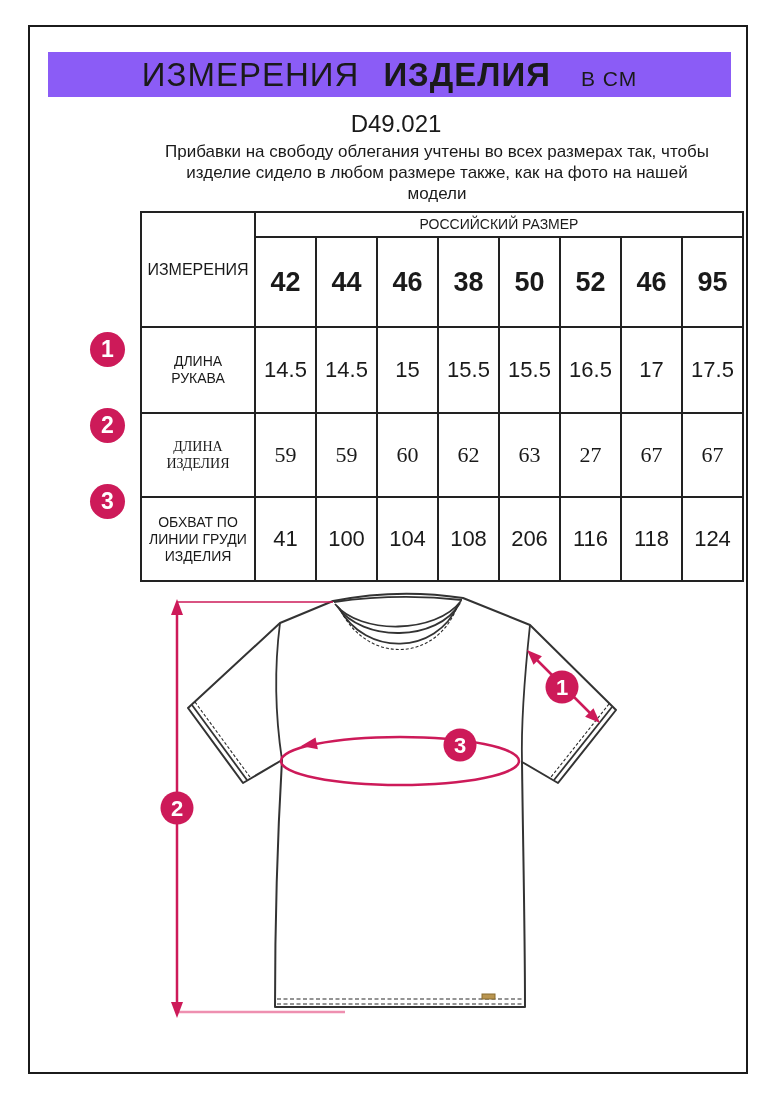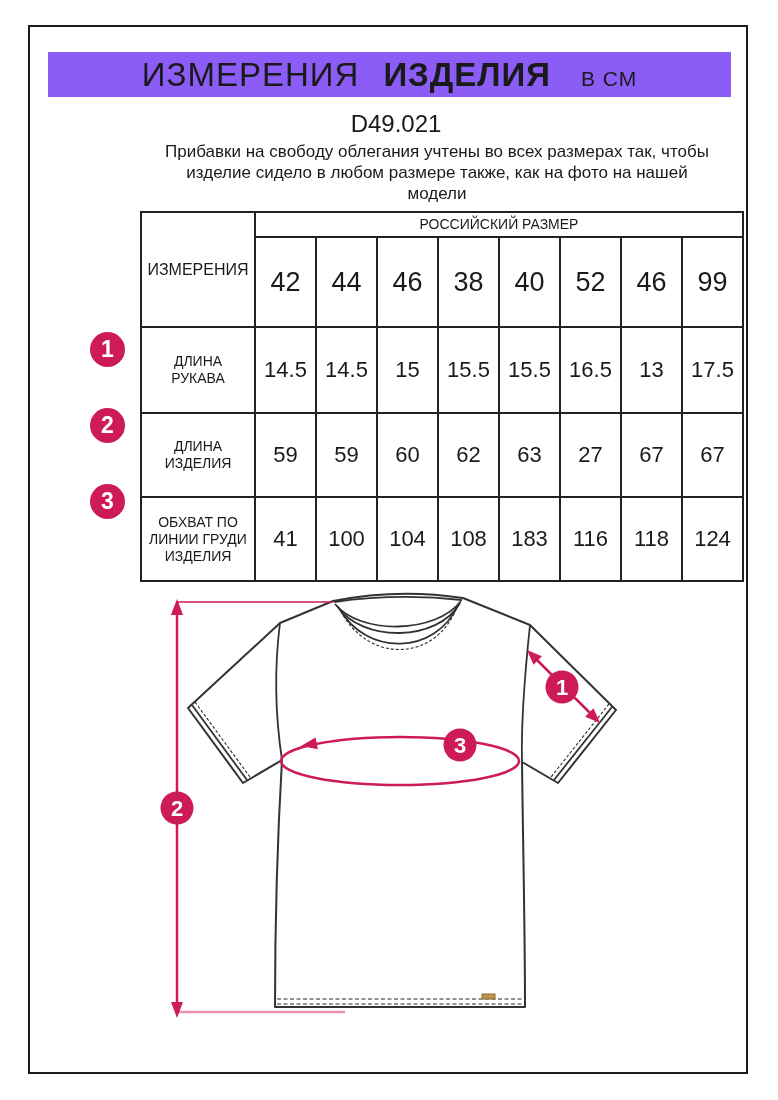--- a/index.html
+++ b/index.html
@@ -24,25 +24,25 @@
     position:absolute;left:113px;top:141px;width:552px;text-align:center;
     font-size:17px;line-height:21px;margin-left:48px;
   }
   .sizetable-wrap{position:absolute;left:140px;top:211px;}
   table.sizetable{border-collapse:collapse;table-layout:fixed;}
   table.sizetable td{border:2px solid #222;text-align:center;vertical-align:middle;padding:4px;background:#fff;}
   td.c-label{width:104px;}
   td.c-size{width:51px;}
   td.h-meas{font-size:16px;}
   td.h-group{font-size:14px;height:15px;line-height:15px;}
-  td.h-size{font-size:27px;font-weight:normal;height:80px;}
+  td.h-size{font-size:27px;font-weight:bold;height:80px;}
   td.r-label{font-size:14px;line-height:17px;padding:0 6px;}
   td.r-val{font-size:22px;}
   tr.row1 td{height:76px;}
-  tr.row2 td{height:74px;}
+  tr.row2 td{height:74px;font-family:Liberation Serif, serif;}
   tr.row3 td{height:74px;margin-left:20px;}
   .circ{
     position:absolute;width:35px;height:35px;border-radius:50%;background:#cd1a59;
     color:#fff;font-weight:bold;font-size:23px;display:flex;align-items:center;justify-content:center;
   }
   svg.drawing{position:absolute;left:0;top:0;}
   .outline{fill:#ffffff;stroke:#333333;stroke-width:2;stroke-linejoin:round;}
   .thin{fill:none;stroke:#333333;stroke-width:1.8;}
   .stitch{fill:none;stroke:#2a2a2a;stroke-width:1.2;stroke-dasharray:4 2.5;}
   .neckstitch{fill:none;stroke:#2a2a2a;stroke-width:1.1;stroke-dasharray:3 2;}
@@ -70,54 +70,54 @@
     <tbody>
         <tr>
       <td class="c-label h-meas" rowspan="2">ИЗМЕРЕНИЯ</td>
       <td class="h-group" colspan="8">РОССИЙСКИЙ РАЗМЕР</td>
     </tr>
     <tr>
       <td class="c-size h-size">42</td>
       <td class="c-size h-size">44</td>
       <td class="c-size h-size">46</td>
       <td class="c-size h-size">38</td>
-      <td class="c-size h-size">40</td>
+      <td class="c-size h-size">50</td>
       <td class="c-size h-size">52</td>
       <td class="c-size h-size">46</td>
-      <td class="c-size h-size">99</td>
+      <td class="c-size h-size">95</td>
     </tr>
     <tr class="row1">
       <td class="r-label">ДЛИНА РУКАВА</td>
       <td class="r-val">14.5</td>
       <td class="r-val">14.5</td>
       <td class="r-val">15</td>
       <td class="r-val">15.5</td>
       <td class="r-val">15.5</td>
       <td class="r-val">16.5</td>
-      <td class="r-val">13</td>
+      <td class="r-val">17</td>
       <td class="r-val">17.5</td>
     </tr>
     <tr class="row2">
       <td class="r-label">ДЛИНА ИЗДЕЛИЯ</td>
       <td class="r-val">59</td>
       <td class="r-val">59</td>
       <td class="r-val">60</td>
       <td class="r-val">62</td>
       <td class="r-val">63</td>
       <td class="r-val">27</td>
       <td class="r-val">67</td>
       <td class="r-val">67</td>
     </tr>
     <tr class="row3">
       <td class="r-label">ОБХВАТ ПО ЛИНИИ ГРУДИ ИЗДЕЛИЯ</td>
       <td class="r-val">41</td>
       <td class="r-val">100</td>
       <td class="r-val">104</td>
       <td class="r-val">108</td>
-      <td class="r-val">183</td>
+      <td class="r-val">206</td>
       <td class="r-val">116</td>
       <td class="r-val">118</td>
       <td class="r-val">124</td>
     </tr>
   </tbody>
     </table>
 </div>
 
 <div class="circ" style="left:90px;top:332px;">1</div>
 <div class="circ" style="left:90px;top:408px;">2</div>

